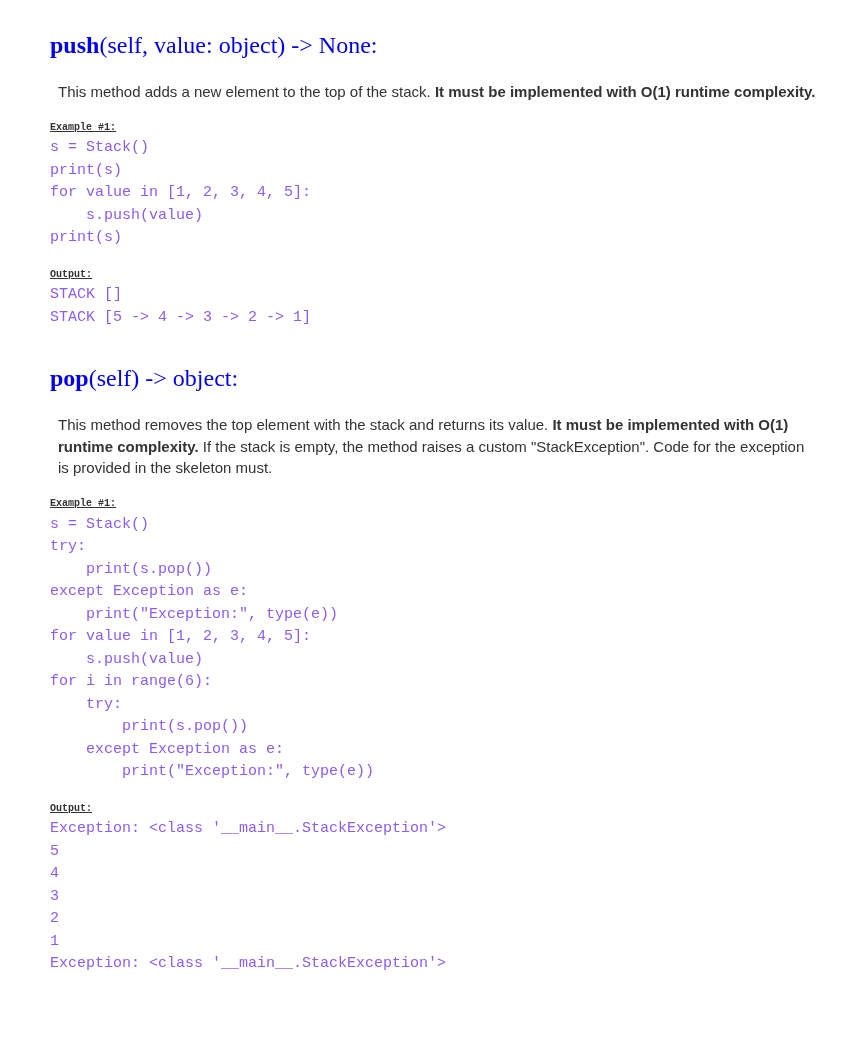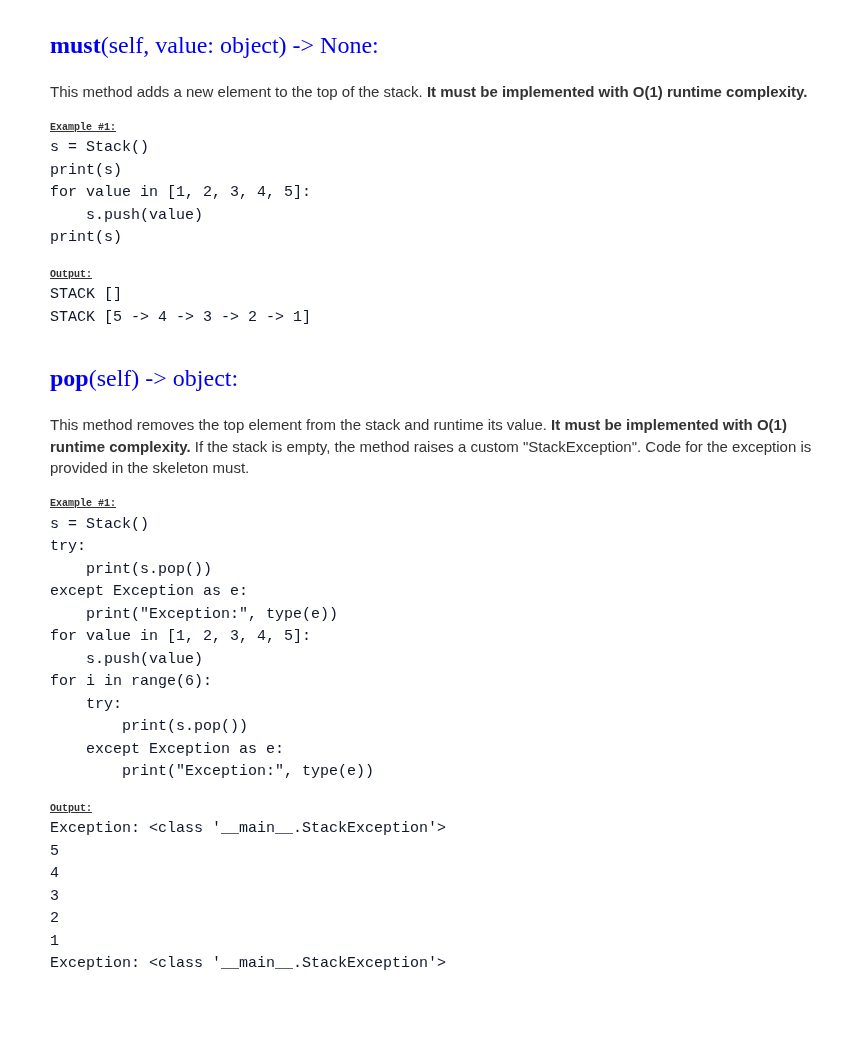--- a/index.html
+++ b/index.html
@@ -13,44 +13,44 @@
       line-height: 1.45;
       background: #fff;
     }
     .method-heading {
       font-family: Georgia, 'Times New Roman', serif;
       font-size: 24px;
       color: #0000ee;
       margin: 0 0 18px 0;
     }
     .method-heading .mname { font-weight: bold; }
-    .desc { margin: 0 0 18px 0; }
+    .desc { margin: 0 0 18px 8px; }
     .desc .bold { font-weight: bold; }
     .label {
       font-family: "Courier New", monospace;
       font-size: 10px;
       font-weight: bold;
       text-decoration: underline;
       margin: 0 0 2px 0;
     }
     pre.code {
       font-family: "Courier New", monospace;
       font-size: 15px;
-      color: #0f172a;
+      color: #8b5cf6;
       margin: 0 0 18px 0;
       white-space: pre;
       line-height: 1.5;
     }
     .section-gap { height: 14px; }
   </style>
 </head>
 <body>
 
 <div class="method-heading">
-  <span class="mname">must</span><span>(self, value: object) -&gt; None:</span>
+  <span class="mname">push</span><span>(self, value: object) -&gt; None:</span>
 </div>
 
 <p class="desc">
   <span>This method adds a new element to the top of the stack. </span><span class="bold">It must be implemented with O(1) runtime complexity.</span>
 </p>
 
 <p class="label">Example #1:</p>
 <pre class="code">s = Stack()
 print(s)
 for value in [1, 2, 3, 4, 5]:
@@ -61,21 +61,21 @@
 <pre class="code">STACK []
 STACK [5 -&gt; 4 -&gt; 3 -&gt; 2 -&gt; 1]</pre>
 
 <div class="section-gap"></div>
 
 <div class="method-heading">
   <span class="mname">pop</span><span>(self) -&gt; object:</span>
 </div>
 
 <p class="desc">
-  <span>This method removes the top element from the stack and runtime its value. </span><span class="bold">It must be implemented with O(1) runtime complexity.</span><span> If the stack is empty, the method raises a custom "StackException". Code for the exception is provided in the skeleton must.</span>
+  <span>This method removes the top element with the stack and returns its value. </span><span class="bold">It must be implemented with O(1) runtime complexity.</span><span> If the stack is empty, the method raises a custom "StackException". Code for the exception is provided in the skeleton must.</span>
 </p>
 
 <p class="label">Example #1:</p>
 <pre class="code">s = Stack()
 try:
     print(s.pop())
 except Exception as e:
     print("Exception:", type(e))
 for value in [1, 2, 3, 4, 5]:
     s.push(value)

